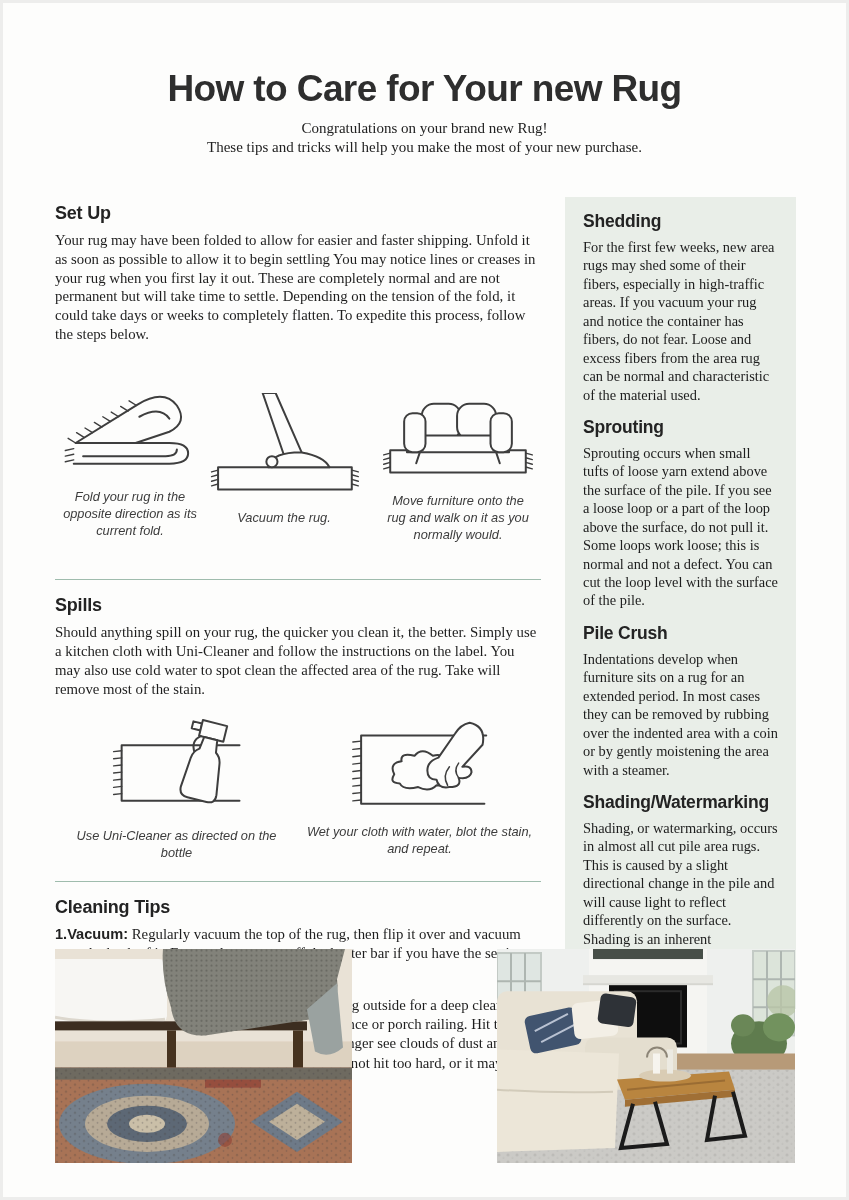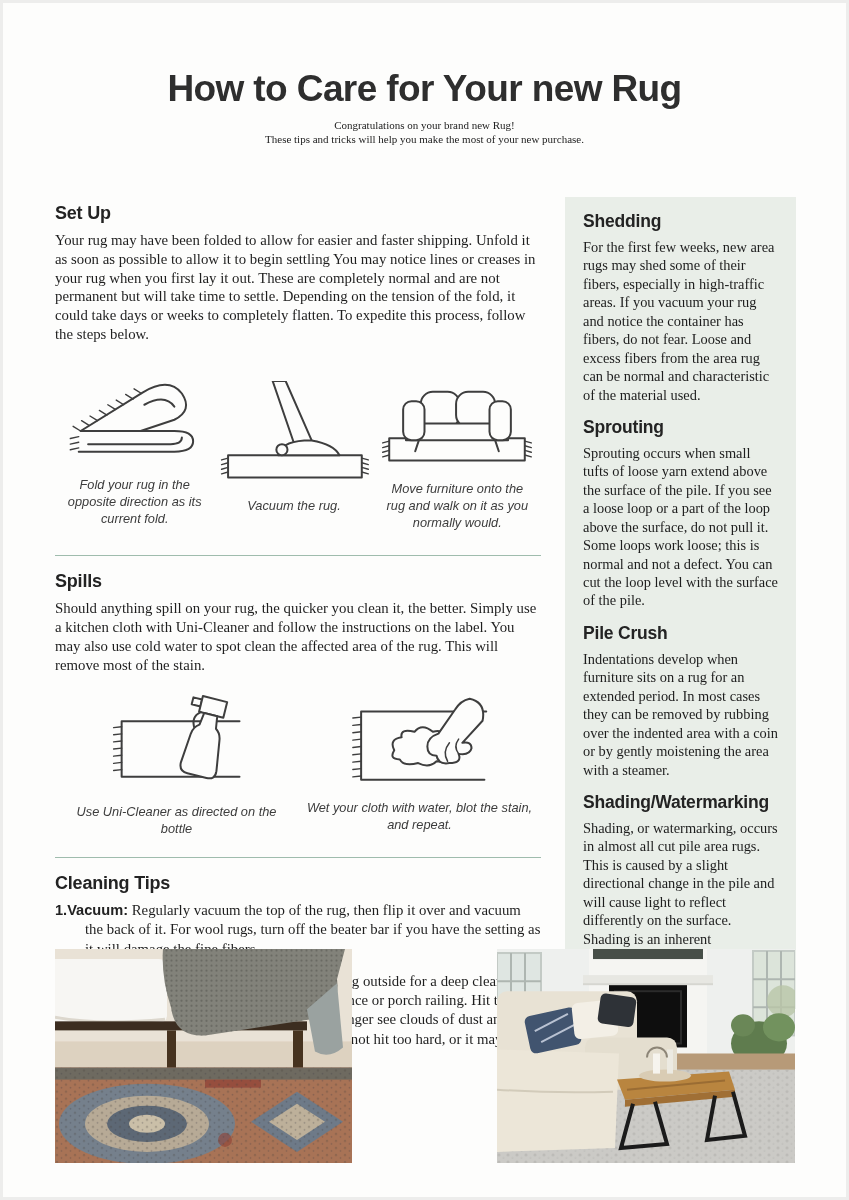--- a/index.html
+++ b/index.html
@@ -7,21 +7,21 @@
     position:relative;width:849px;height:1200px;background:#fdfdfc;
     font-family:"Liberation Serif", serif;color:#1e1e1e;overflow:hidden;
     box-shadow:inset 0 0 0 3px rgba(120,120,120,.12);
   }
   
   .header{position:absolute;top:0;left:0;width:100%;text-align:center;padding-top:70px;}
   .title{
     margin:0;font-family:"Liberation Sans", sans-serif;font-weight:800;
     font-size:37px;letter-spacing:-0.6px;color:#2e2e2e;line-height:1.05;
   }
-  .subtitle{margin:10px 0 0;font-size:11px;line-height:1.25;color:#222;}
+  .subtitle{margin:10px 0 0;font-size:15px;line-height:1.25;color:#222;}
   .subtitle span{display:block;}
   
   .left-col{position:absolute;left:55px;top:203px;width:486px;}
   .sec-h{
     margin:0 0 7px;font-family:"Liberation Sans", sans-serif;font-weight:800;
     font-size:18px;color:#232323;letter-spacing:-0.2px;
   }
   .body-p{margin:0 0 16px;font-size:14.8px;line-height:1.27;}
   .steps{display:flex;align-items:center;margin:14px 0 0;}
   .step{flex:1 1 0;text-align:center;}
@@ -89,41 +89,41 @@
           <svg class="line-art" width="158" height="104" viewBox="0 0 170 112" fill="none" stroke="#3e3e3e" stroke-width="2" stroke-linecap="round" stroke-linejoin="round">
             <path d="M14 80 L158 80 M14 104 L158 104 M14 80 L14 104 M158 80 L158 104"></path>
             <path stroke-width="1.4" d="M14 83 l-7 2 M14 88 l-7 2 M14 93 l-7 2 M14 98 l-7 2 M158 83 l7 2 M158 88 l7 2 M158 93 l7 2 M158 98 l7 2"></path>
             <path d="M62 0 L76 0 L104 64 L86 70 Z" fill="#fdfdfc"></path>
             <path d="M68 80 Q70 66 96 64 L104 64 Q128 68 134 80 Z" fill="#fdfdfc"></path>
             <circle cx="72" cy="74" r="6" fill="#fdfdfc"></circle>
           </svg>
           <figcaption class="caption">Vacuum the rug.</figcaption>
         </figure>
 
-        <figure class="step" style="margin:4px">
+        <figure class="step" style="margin:16px">
           <svg class="line-art" width="158" height="104" viewBox="0 0 170 112" fill="none" stroke="#3e3e3e" stroke-width="2" stroke-linecap="round" stroke-linejoin="round">
             <path d="M12 80 L158 80 M12 104 L158 104 M12 80 L12 104 M158 80 L158 104"></path>
             <path stroke-width="1.4" d="M12 83 l-7 2 M12 88 l-7 2 M12 93 l-7 2 M12 98 l-7 2 M158 83 l7 2 M158 88 l7 2 M158 93 l7 2 M158 98 l7 2"></path>
             <rect x="46" y="30" width="42" height="38" rx="13" fill="#fdfdfc"></rect>
             <rect x="84" y="30" width="42" height="38" rx="13" fill="#fdfdfc"></rect>
             <path d="M30 64 L140 64 L140 82 L30 82 Z" fill="#fdfdfc"></path>
             <rect x="27" y="40" width="23" height="42" rx="9" fill="#fdfdfc"></rect>
             <rect x="120" y="40" width="23" height="42" rx="9" fill="#fdfdfc"></rect>
             <path d="M44 82 L40 94 M126 82 L130 94"></path>
           </svg>
           <figcaption class="caption">Move furniture onto the rug and walk on it as you normally would.</figcaption>
         </figure>
       </div>
     </section>
 
     <hr class="divider">
 
     <section>
       <h2 class="sec-h">Spills</h2>
-      <p class="body-p">Should anything spill on your rug, the quicker you clean it, the better. Simply use a kitchen cloth with Uni-Cleaner and follow the instructions on the label. You may also use cold water to spot clean the affected area of the rug. This will remove most of the stain.</p>
+      <p class="body-p">Should anything spill on your rug, the quicker you clean it, the better. Simply use a kitchen cloth with Uni-Cleaner and follow the instructions on the label. You may also use cold water to spot clean the affected area of the rug. Take will remove most of the stain.</p>
       <div class="steps">
 
 
         <figure class="step" style="margin:0">
           <svg class="line-art" width="152" height="100" viewBox="0 0 160 112" fill="none" stroke="#3e3e3e" stroke-width="2" stroke-linecap="round" stroke-linejoin="round">
             <path d="M18 34 L150 34 M18 96 L150 96 M18 34 L18 96"></path>
             <path stroke-width="1.4" d="M18 40 l-9 1 M18 48 l-9 1 M18 56 l-9 1 M18 64 l-9 1 M18 72 l-9 1 M18 80 l-9 1 M18 88 l-9 1"></path>
             <g transform="rotate(14 112 60)">
               <path d="M86 12 L96 12 L96 20 L86 20 Z" fill="#fdfdfc"></path>
               <path d="M96 8 L124 8 L124 26 L96 26 Z" fill="#fdfdfc"></path>

